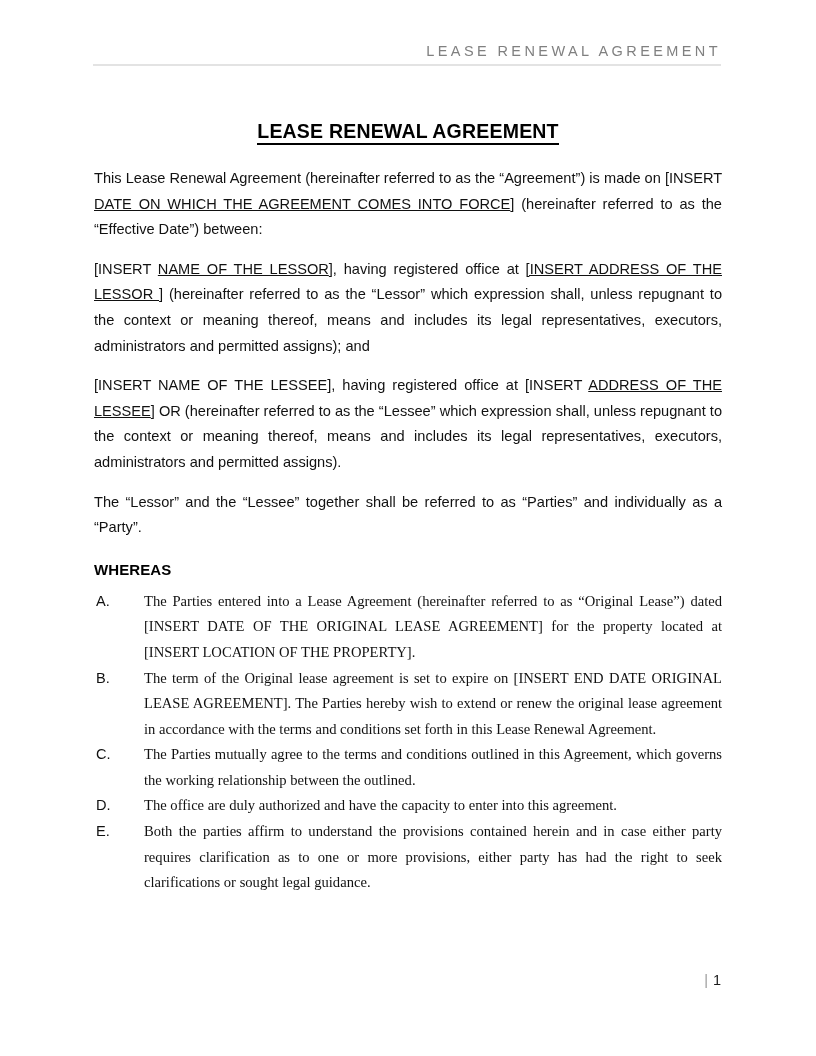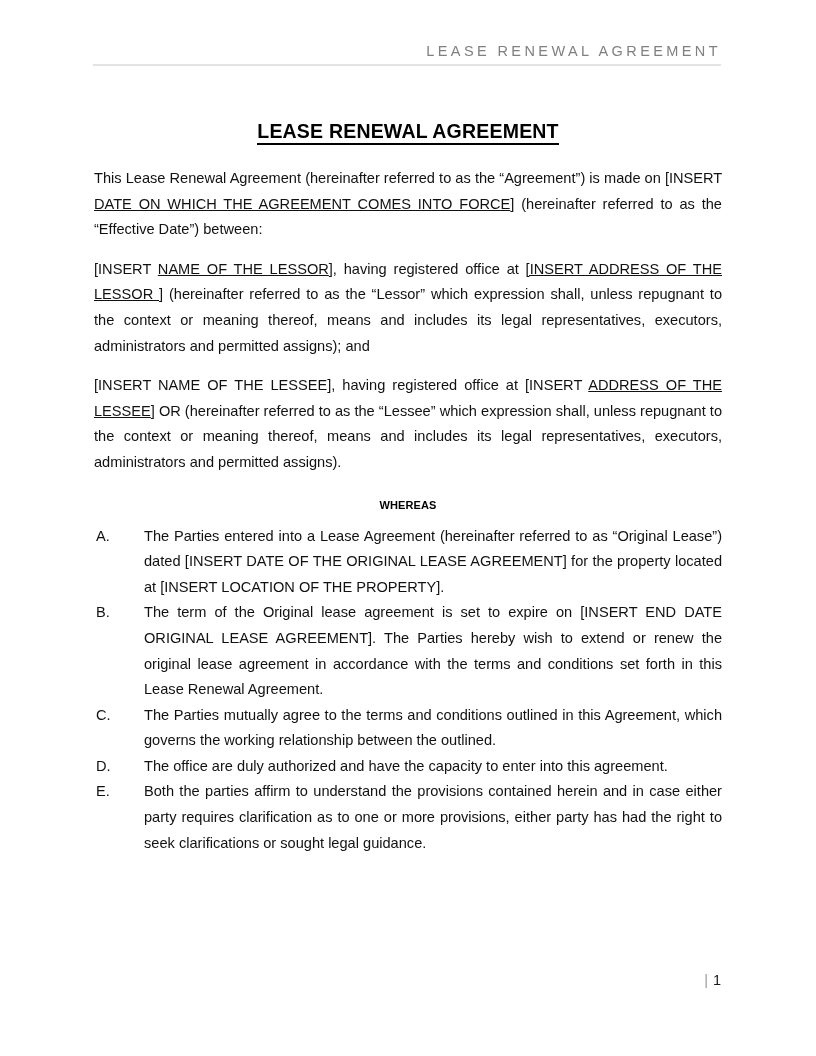--- a/index.html
+++ b/index.html
@@ -77,25 +77,24 @@
     text-justify: inter-word;
     color: #111111;
   }
   p.body-para:last-child { margin-bottom: 0; }
 
   .u { text-decoration: underline; }
 
   
   .whereas {
     margin: 18px 0 8px 0;
-    font-size: 11px;
+    font-size: 15px;
     font-weight: bold;
     line-height: 22px;
     letter-spacing: 0.1px;
-    text-align: center;
   }
 
   
   .lettered-list {
     margin: 0;
     padding: 0;
     list-style: none;
   }
   .lettered-item {
     position: relative;
@@ -111,20 +110,21 @@
     position: absolute;
     left: 2px;
     top: 0;
     width: 30px;
     text-align: left;
     font-size: 14.6px;
     line-height: 25.6px;
   }
   .lettered-item > .item-text {
     display: block;
+    font-family: Liberation Serif, serif;
   }
 
   
   .doc-footer {
     position: absolute;
     left: 93px;
     top: 970px;
     width: 628px;
     text-align: right;
     font-size: 14.5px;
@@ -151,20 +151,21 @@
   <div class="content">
 
     <div class="doc-title"><span>LEASE RENEWAL AGREEMENT</span></div>
 
     <p class="body-para"><span>This Lease Renewal Agreement (hereinafter referred to as the “Agreement”) is made on [INSERT </span><span class="u">DATE ON WHICH THE AGREEMENT COMES INTO FORCE</span><span>] (hereinafter referred to as the “Effective Date”) between:</span></p>
 
     <p class="body-para"><span>[INSERT </span><span class="u">NAME OF THE LESSOR</span><span>], having registered office at </span><span class="u">[INSERT ADDRESS OF THE LESSOR </span><span>] (hereinafter referred to as the “Lessor” which expression shall, unless repugnant to the context or meaning thereof, means and includes its legal representatives, executors, administrators and permitted assigns); and</span></p>
 
     <p class="body-para"><span>[INSERT NAME OF THE LESSEE], having registered office at [INSERT </span><span class="u">ADDRESS OF THE LESSEE</span><span>] OR (hereinafter referred to as the “Lessee” which expression shall, unless repugnant to the context or meaning thereof, means and includes its legal representatives, executors, administrators and permitted assigns).</span></p>
 
+    <p class="body-para"><span>The “Lessor” and the “Lessee” together shall be referred to as “Parties” and individually as a “Party”.</span></p>
 
     <div class="whereas">WHEREAS</div>
 
     <ol class="lettered-list">
       <li class="lettered-item">
         <span class="marker">A.</span>
         <span class="item-text">The Parties entered into a Lease Agreement (hereinafter referred to as “Original Lease”) dated [INSERT DATE OF THE ORIGINAL LEASE AGREEMENT] for the property located at [INSERT LOCATION OF THE PROPERTY].</span>
       </li>
       <li class="lettered-item">
         <span class="marker">B.</span>

